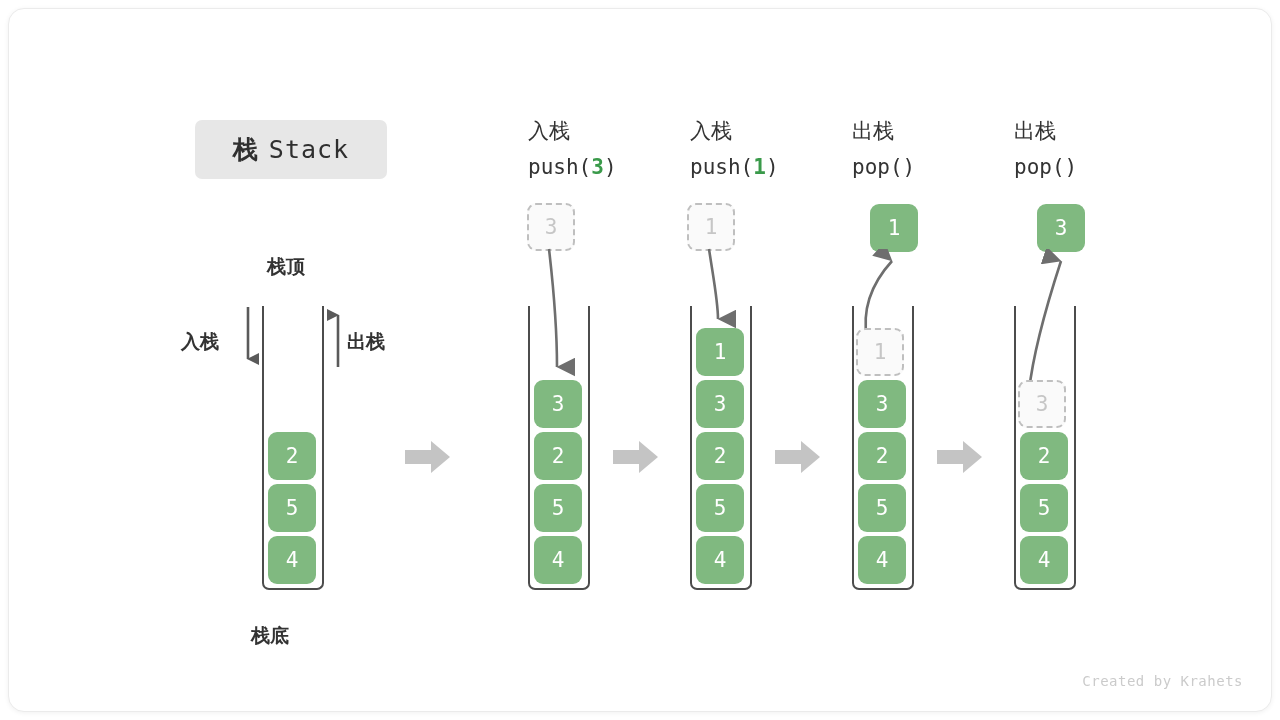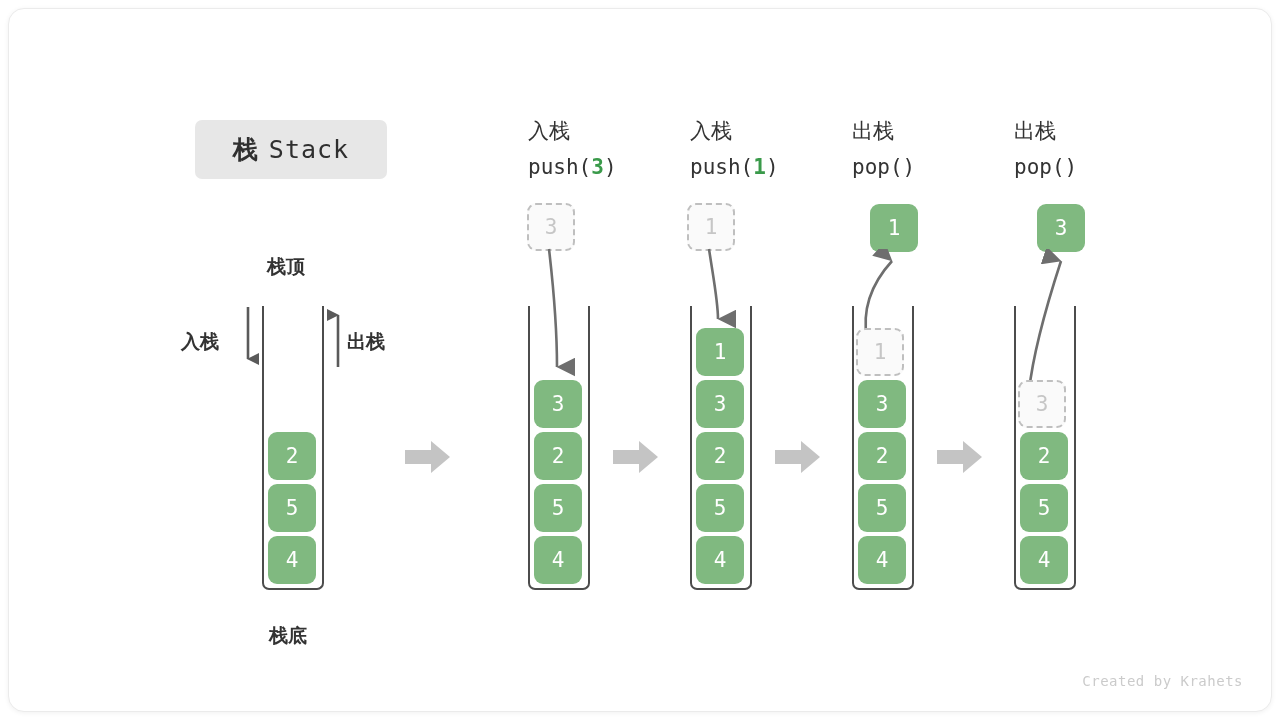--- a/index.html
+++ b/index.html
@@ -111,21 +111,21 @@
 <body>
 
 <div id="card">
 
   <div class="abs" id="title-chip">
     <span class="cn">栈</span>
     <span class="en">Stack</span>
   </div>
 
   <div class="abs cap" style="left:258px; top:245px;">栈顶</div>
-  <div class="abs cap" style="left:260px; top:614px;">栈底</div>
+  <div class="abs cap" style="left:242px; top:614px;">栈底</div>
 
   <div class="abs cap" style="left:172px; top:320px;">入栈</div>
   <div class="abs cap" style="left:338px; top:320px;">出栈</div>
 
   <svg class="abs thin-arrow" style="left:228px; top:296px;" width="22" height="64">
     <defs>
       <marker id="mk-down" markerWidth="7" markerHeight="7" refX="3.2" refY="6" orient="auto">
         <path d="M0,0 L3.2,6.4 L6.4,0 Z" fill="#5a5a5a"></path>
       </marker>
     </defs>

